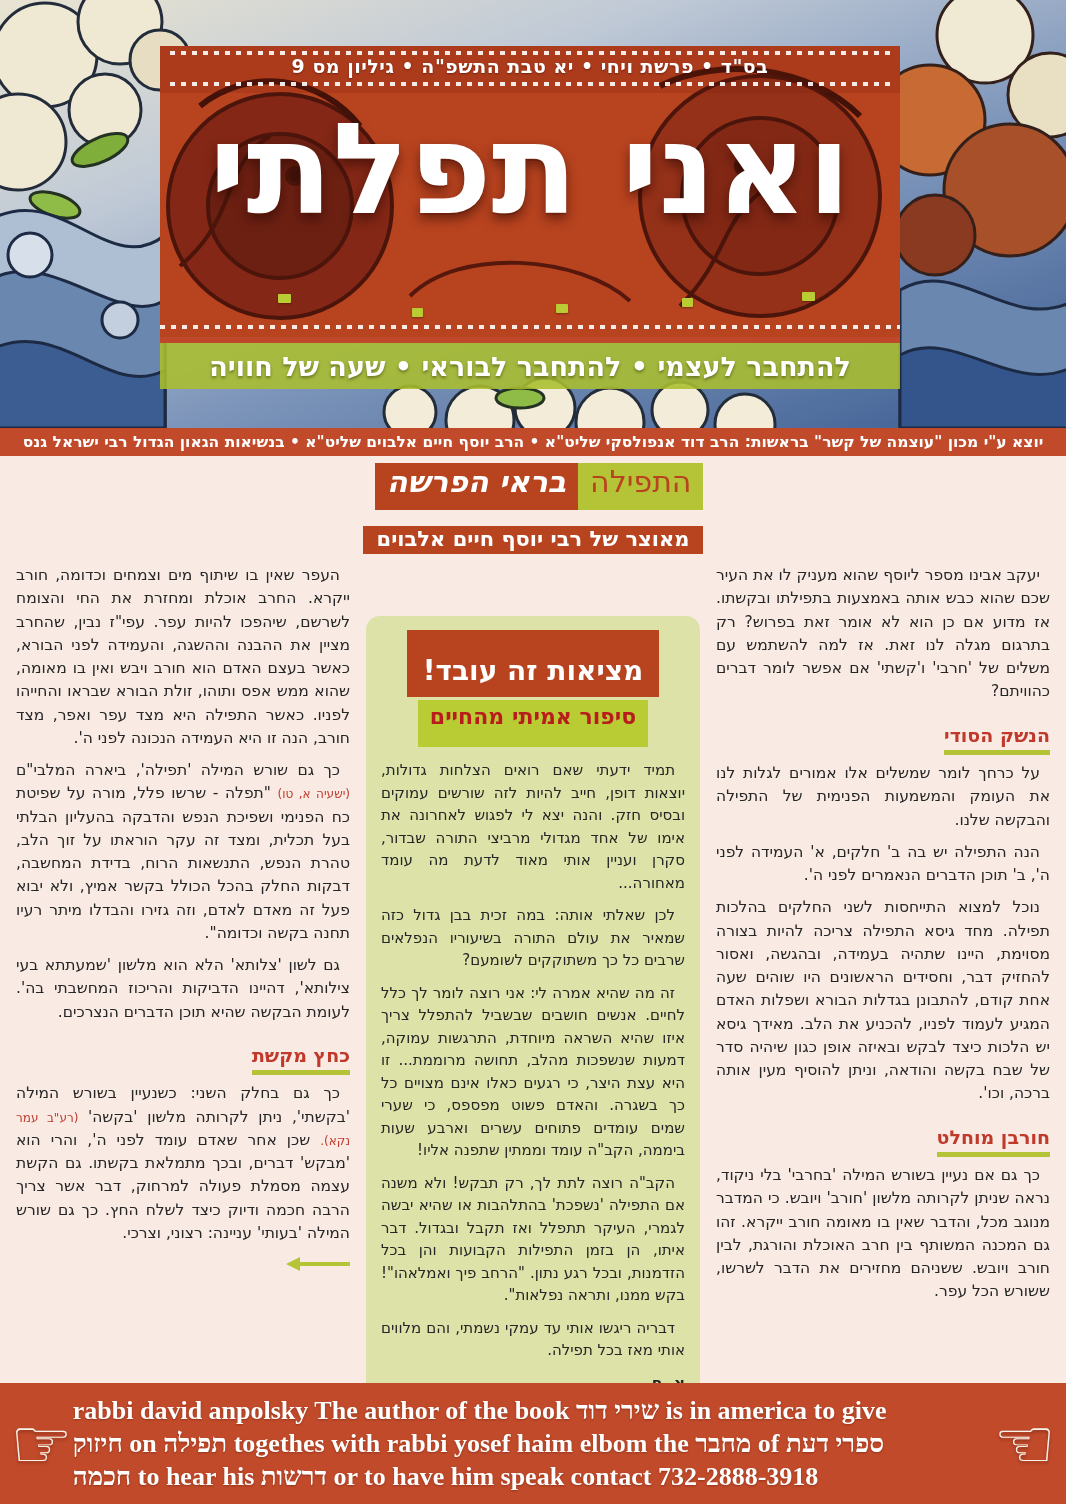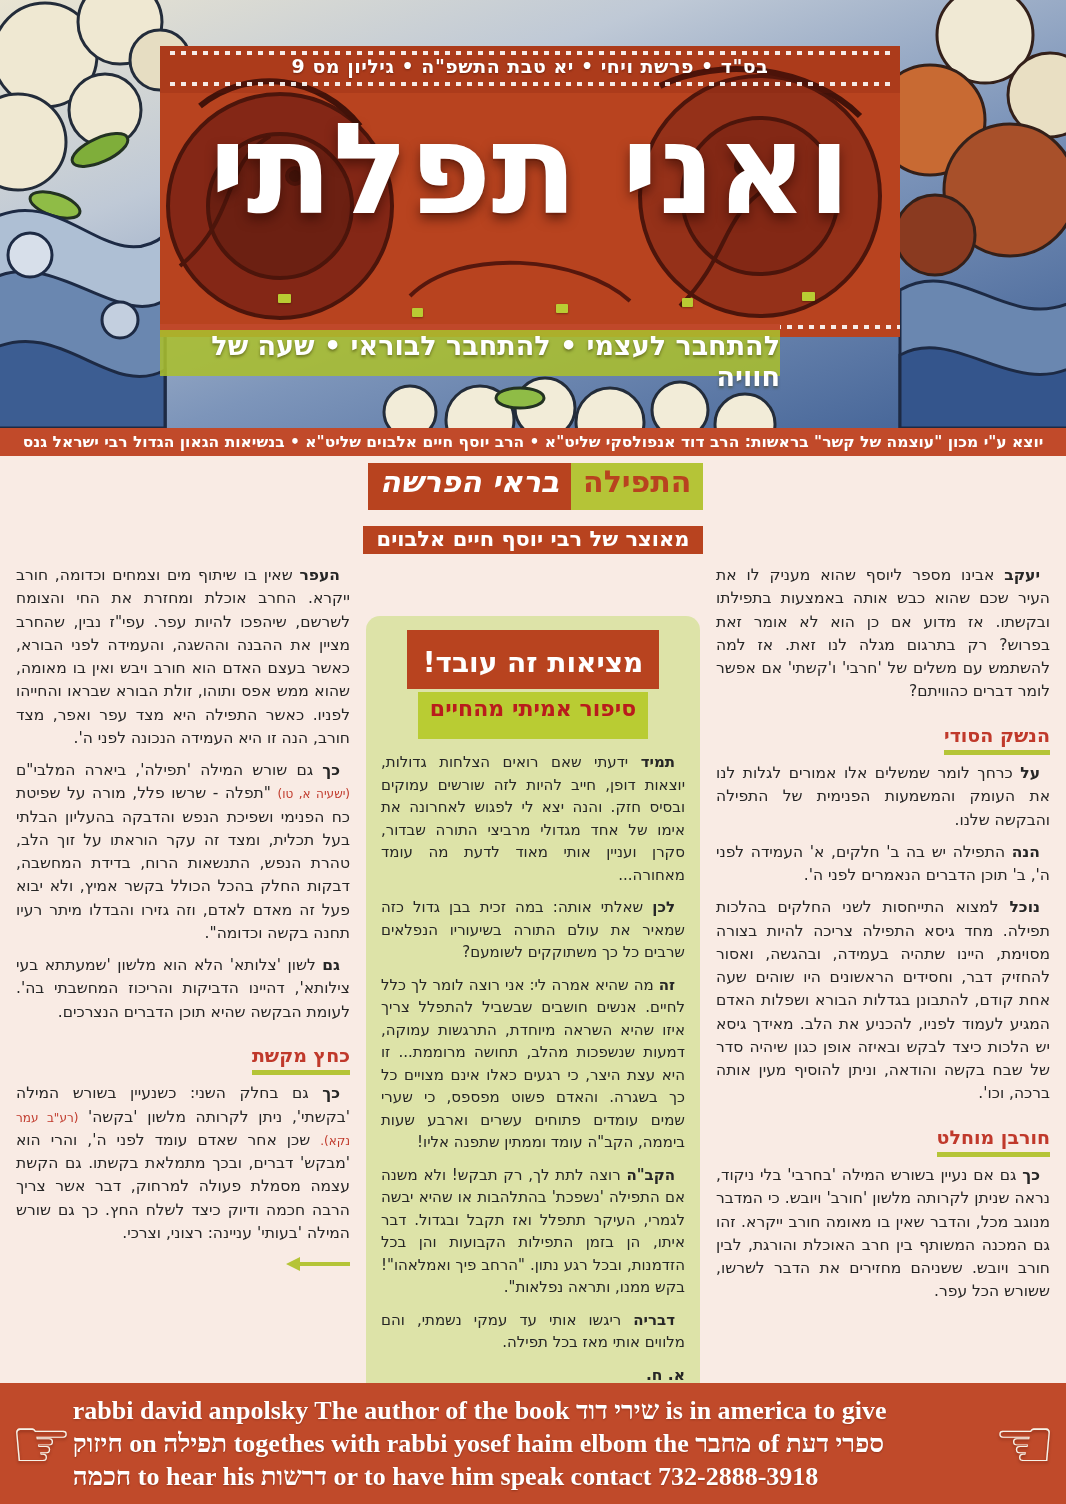--- a/index.html
+++ b/index.html
@@ -17,50 +17,50 @@
   .dots { height:4px; background:repeating-linear-gradient(90deg,#ffffff 0 5px, transparent 5px 11px); opacity:.9; }
   .info-band { position:relative; z-index:3; padding:5px 10px 7px; background:rgba(120,30,12,.18); }
   .info-line { color:#fff; text-align:center; font-size:19px; font-weight:bold; direction:rtl;
     text-shadow:0 1px 2px rgba(60,10,0,.5); letter-spacing:.5px; }
   .main-title { position:relative; z-index:3; direction:rtl; text-align:center; color:#fff;
     font-size:126px; font-weight:bold; line-height:1.0; margin-top:14px;
     text-shadow:0 6px 12px rgba(40,8,0,.55), 0 2px 0 rgba(120,30,10,.35); }
   .nikud { position:absolute; background:#b9cc33; z-index:4; border-radius:1px;
     box-shadow:0 1px 2px rgba(40,8,0,.4); }
   .panel-bottom-dots { position:absolute; left:0; right:0; bottom:8px; z-index:3; }
-  .subtitle-bar { position:absolute; left:160px; top:324px; width:620px; height:52px;
+  .subtitle-bar { position:absolute; left:160px; top:337px; width:740px; height:52px;
     background:rgba(170,190,45,.88); border-top:6px solid #c0482a; z-index:5;
-    display:flex; justify-content:center; }
+    display:flex; align-items:center; justify-content:center; }
   .subtitle-bar .sub-text { direction:rtl; color:#fff; font-weight:bold; font-size:27px;
     text-shadow:0 2px 3px rgba(60,60,10,.55); }
 
   
   .publisher-bar { width:1066px; height:28px; background:#c14a2a; display:flex; align-items:center; justify-content:center; }
   .publisher-bar .pub-text { direction:rtl; color:#fff; font-weight:bold; font-size:15.5px; }
 
   
   .section-header { margin:7px auto 4px; width:fit-content; text-align:center; direction:rtl; }
   .sec-row1 { display:flex; direction:rtl; }
-  .sec-tag { background:#b5c437; color:#b8431f; font-weight:bold; font-size:30px; padding:1px 12px 11px; }
+  .sec-tag { background:#b5c437; color:#b8431f; font-weight:normal; font-size:30px; padding:1px 12px 11px; }
   .sec-title { background:#b8431f; color:#fff; font-weight:bold; font-size:30px; padding:1px 12px 3px;font-style:italic; }
   .sec-sub { background:#b8431f; color:#fff; font-weight:bold; font-size:21px; padding:1px 14px 3px; margin-top:16px; }
 
   
   .columns { direction:rtl; display:flex; gap:16px; padding:6px 16px 0; height:852px; overflow:hidden; }
   .col { width:340px; flex:1 1 0; color:#262626; font-size:15.5px; line-height:1.5; text-align:justify; }
   .para { margin:0 0 9px; text-indent:10px; }
-  .para .lead { font-weight:bold; }
+  .para .lead { font-weight:normal; }
   .red-header { display:inline-block; color:#c0392b; font-weight:bold; font-size:19px;
     border-bottom:5px solid #b5c437; padding-bottom:1px; margin:8px 0 7px; text-indent:0; }
   .ref { color:#c0392b; font-size:12px; }
 
   
   .story-box { background:#dde3a8; border-radius:14px; padding:14px 15px 12px; margin-top:52px; }
   .story-title { background:#b8431f; color:#fff; font-weight:bold; font-size:28px;
-    width:fit-content; margin:0 auto; padding:12px 16px 5px; }
+    width:fit-content; margin:0 auto; padding:20px 16px 5px; }
   .story-subtitle { background:#b9cc33; color:#b91c1c; font-weight:bold; font-size:22px;
     width:fit-content; margin:3px auto 12px; padding:0 12px 14px; }
   .story-box .para { font-size:15px; margin-bottom:10px; }
   .signature { font-weight:bold; margin:2px 0 18px; }
   .story-cta { color:#c0392b; font-weight:bold; font-size:18.5px; text-align:center; margin-top:14px; }
 
   .cont-arrow { margin-top:10px; }
 
   
   .bottom-banner { position:absolute; left:0; bottom:0; width:1066px; height:121px; background:#c04a2a;

